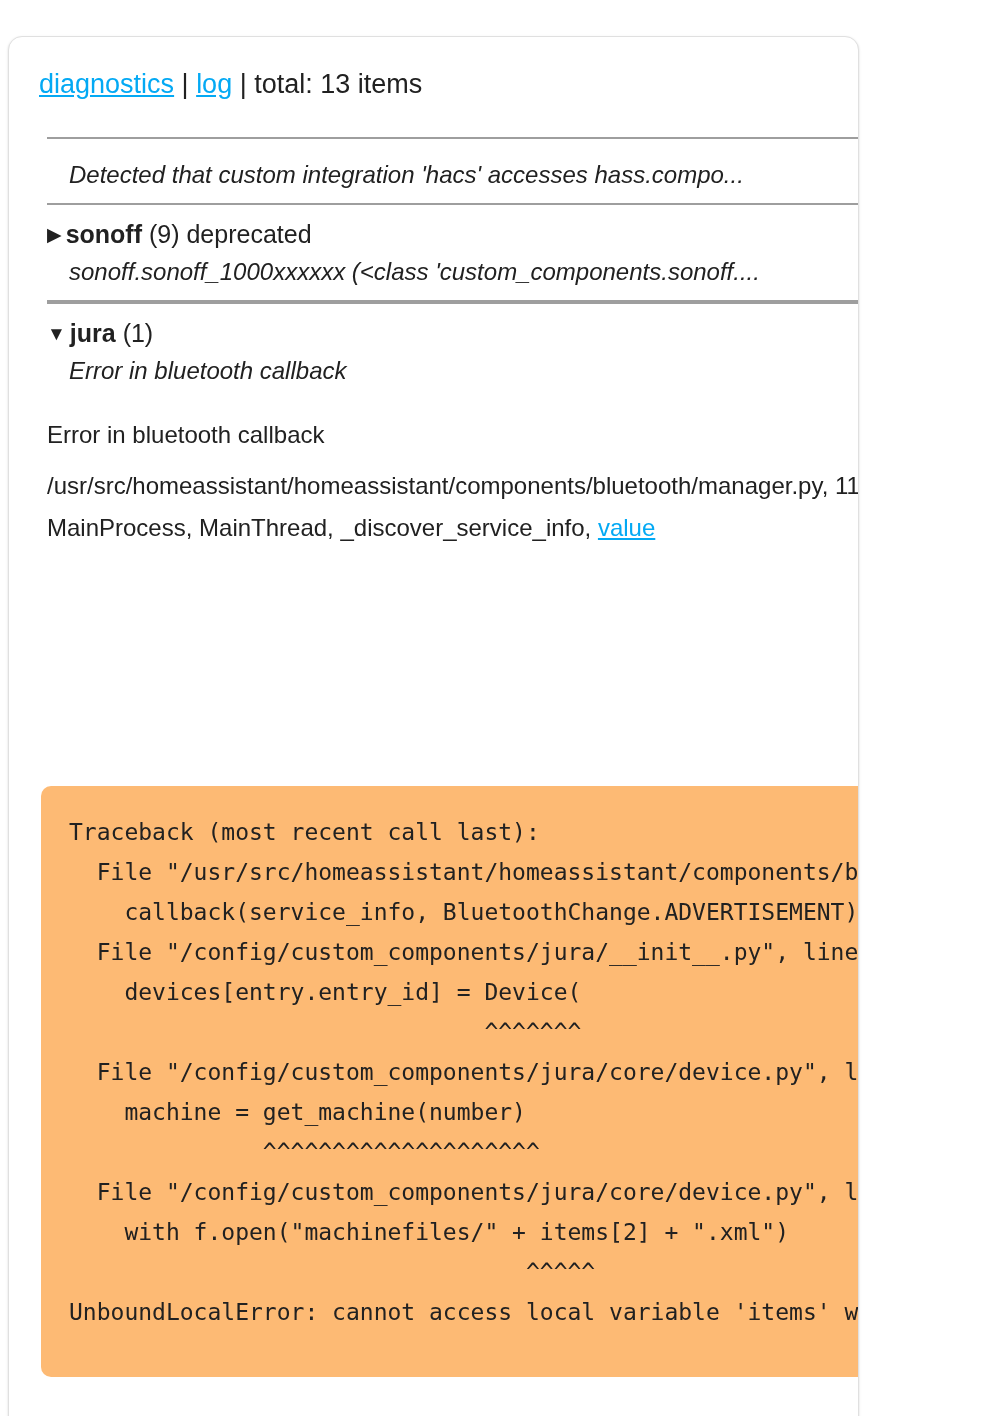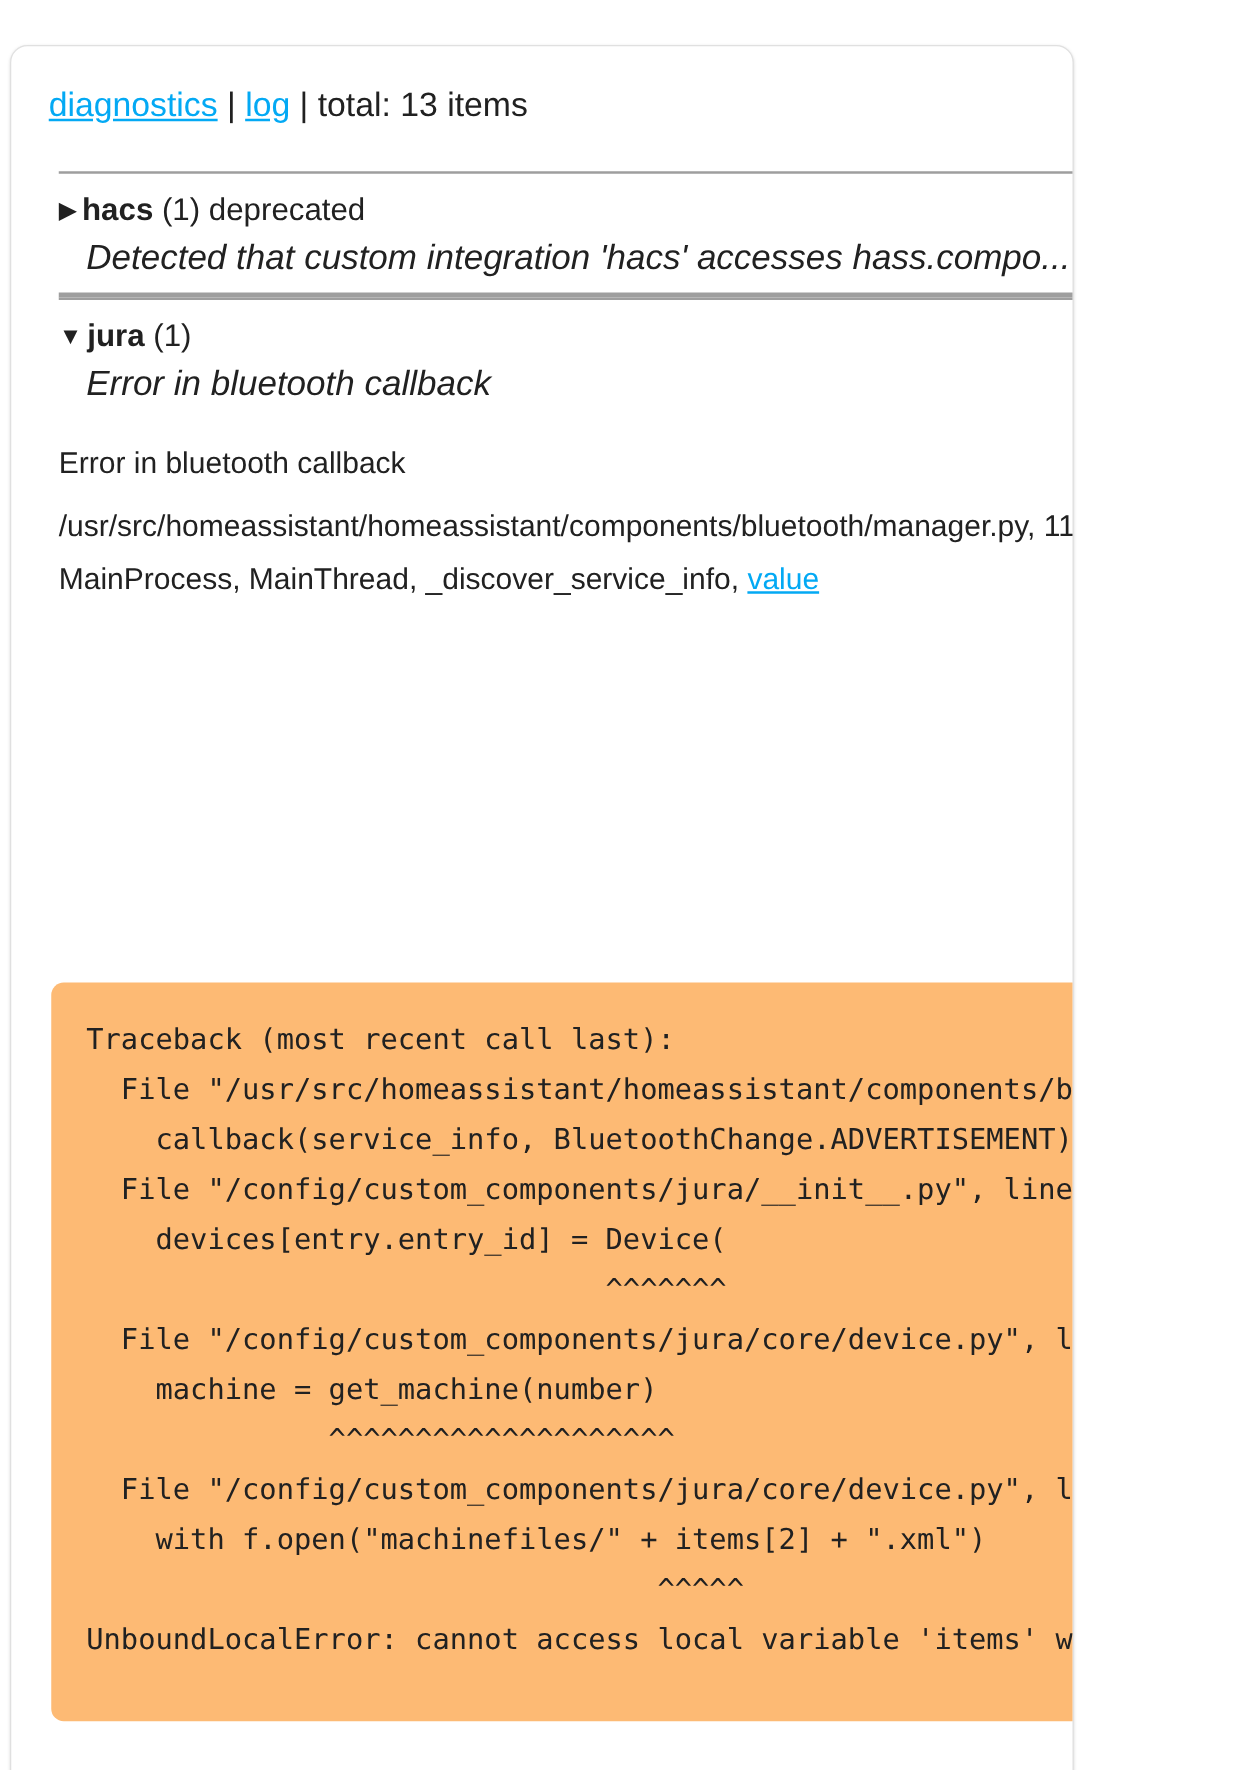--- a/index.html
+++ b/index.html
@@ -76,21 +76,21 @@
     vertical-align: top;
     color: #212121;
     margin-right: 4px;
   }
   .item-name {
     font-weight: bold;
   }
   .item-count { font-weight: normal; }
   .item-kind { font-weight: normal; }
   .item-sub {
-    font-size: 28px;
+    font-size: 24px;
     line-height: 32px;
     font-style: italic;
     color: #212121;
     margin-top: 6px;
     margin-left: 22px;
     white-space: nowrap;
     overflow: hidden;
   }
 
   
@@ -154,28 +154,31 @@
 
   <div class="header">
     <a>diagnostics</a><span class="sep"> | </span><a>log</a><span class="sep"> | total: 13 items</span>
   </div>
 
   <div class="list">
 
     <div class="divider"></div>
 
     <div class="item">
+      <div class="item-sub">Detected that custom integration 'hacs' accesses hass.compo...</div>
+    </div>
+
+    <div class="divider"></div>
+
+    <div class="item">
       <div class="item-title">
-        <span class="tri">▶</span><span class="item-name">hacs</span><span> </span><span class="item-count">(1)</span><span> </span><span class="item-kind">deprecated</span>
+        <span class="tri">▶</span><span class="item-name">sonoff</span><span> </span><span class="item-count">(9)</span><span> </span><span class="item-kind">deprecated</span>
       </div>
-      <div class="item-sub">Detected that custom integration 'hacs' accesses hass.compo...</div>
-    </div>
-
-    <div class="divider"></div>
-
+      <div class="item-sub">sonoff.sonoff_1000xxxxxx (&lt;class 'custom_components.sonoff....</div>
+    </div>
 
     <div class="divider"></div>
 
 
     <div class="divider"></div>
 
     <div class="item">
       <div class="item-title">
         <span class="tri">▼</span><span class="item-name">jura</span><span> </span><span class="item-count">(1)</span>
       </div>

